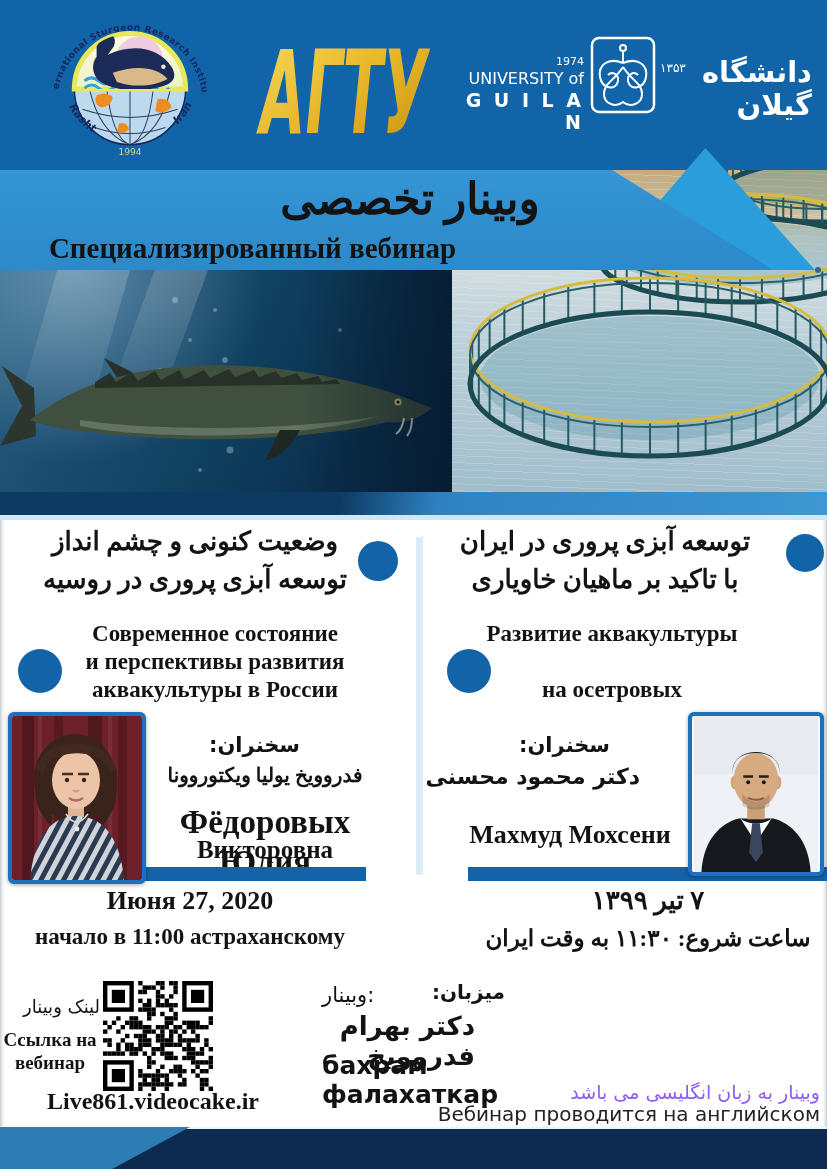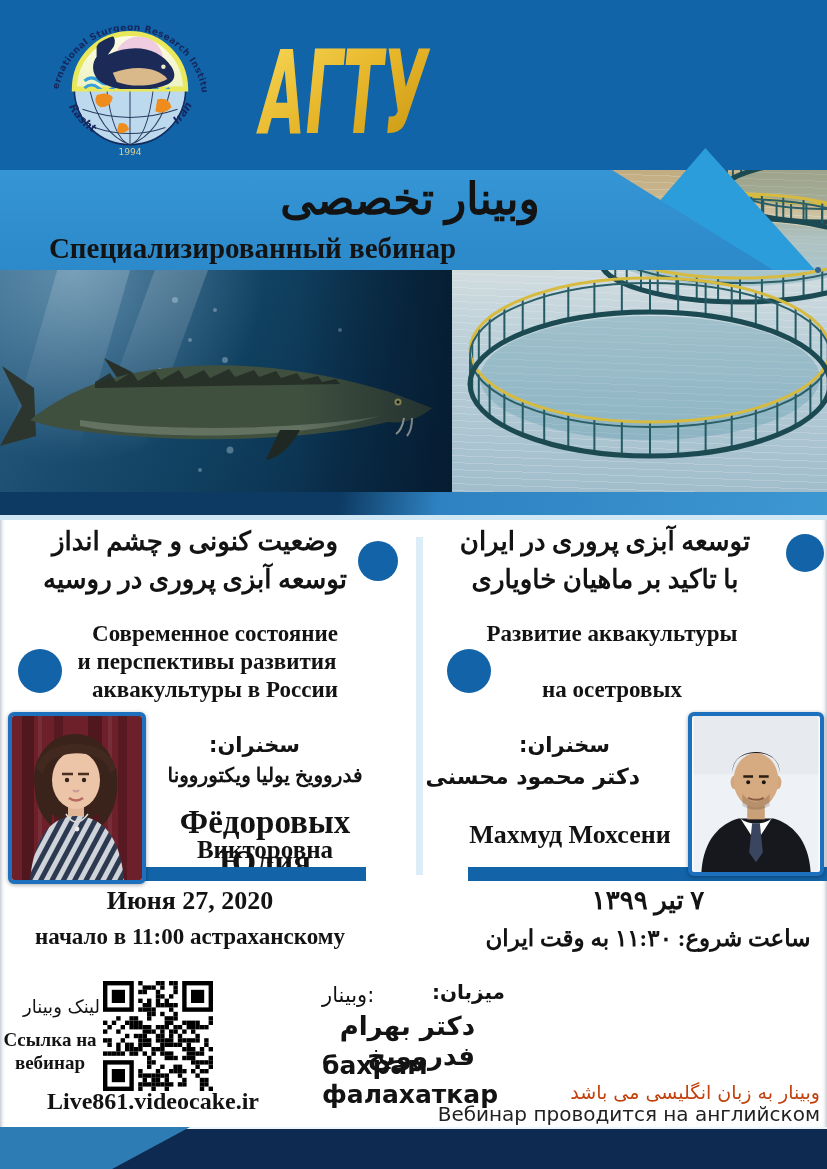--- a/index.html
+++ b/index.html
@@ -102,20 +102,35 @@
     <defs>
       <linearGradient id="gold" x1="0" y1="0" x2="1" y2="1">
         <stop offset="0" stop-color="#f8dc5e"></stop>
           <stop offset="0.5" stop-color="#e7b62a"></stop>
           <stop offset="1" stop-color="#c3920f"></stop>
       </linearGradient>
     </defs>
     <text x="88" y="127" text-anchor="middle" font-size="115" font-weight="bold" font-style="italic" fill="url(#gold)" textLength="168" lengthAdjust="spacingAndGlyphs" font-family="DejaVu Sans, sans-serif">АГТУ</text>
   </svg>
 
+  <div class="abs" style="left:462px;top:30px;width:350px;height:110px">
+    <div class="t r" style="left:0;top:26px;width:122px;color:#fff;font-size:11px">1974</div>
+    <div class="t r" style="left:0;top:40px;width:122px;color:#fff;font-size:16px">UNIVERSITY of</div>
+    <div class="t r b" style="left:0;top:60px;width:122px;color:#fff;font-size:19px;letter-spacing:3px">G U I L A N</div>
+    <svg class="abs" style="left:128px;top:4px;width:66px;height:82px" viewBox="0 0 66 78">
+      <rect x="2" y="2" width="62" height="74" rx="7" fill="none" stroke="#fff" stroke-width="2.5"></rect>
+      <circle cx="33" cy="12" r="3" fill="none" stroke="#fff" stroke-width="2"></circle>
+      <path d="M33,15 v12" stroke="#fff" stroke-width="2" fill="none"></path>
+      <path d="M33,27 C18,21 8,29 10,41 C12,53 26,55 28,45 C29,38 22,35 18,39" stroke="#fff" stroke-width="2" fill="none"></path>
+      <path d="M33,27 C48,21 58,29 56,41 C54,53 40,55 38,45 C37,38 44,35 48,39" stroke="#fff" stroke-width="2" fill="none"></path>
+      <path d="M33,31 C24,45 14,47 14,58 C14,68 26,72 33,66 C40,72 52,68 52,58 C52,47 42,45 33,31" stroke="#fff" stroke-width="2" fill="none"></path>
+    </svg>
+    <div class="t" style="left:198px;top:32px;width:26px;color:#fff;font-size:12px">۱۳۵۳</div>
+    <div class="t b rtl" style="left:216px;top:26px;width:134px;color:#fff;font-size:29px">دانشگاه گیلان</div>
+  </div>
 
   <div class="abs" id="cage-photo">
     <svg id="cage-svg" style="position:absolute;left:0;top:0" width="377" height="335" viewBox="0 0 377 335">
         <ellipse cx="372" cy="16" rx="90" ry="20" fill="rgba(70,140,160,.28)"></ellipse>
         <line x1="472" y1="4" x2="472" y2="22" stroke="#245a63" stroke-width="2"></line>
         <line x1="470.7688340595138" y1="8.693033951206928" x2="470.7688340595138" y2="26.693033951206928" stroke="#245a63" stroke-width="2"></line>
         <line x1="467.10565162951536" y1="13.270509831248422" x2="467.10565162951536" y2="31.27050983124842" stroke="#245a63" stroke-width="2"></line>
         <line x1="461.1006524188368" y1="17.619714992186402" x2="461.1006524188368" y2="35.6197149921864" stroke="#245a63" stroke-width="2"></line>
         <line x1="452.90169943749476" y1="21.633557568774194" x2="452.90169943749476" y2="39.633557568774194" stroke="#245a63" stroke-width="2"></line>
         <line x1="442.71067811865476" y1="25.213203435596427" x2="442.71067811865476" y2="43.21320343559643" stroke="#245a63" stroke-width="2"></line>
@@ -321,21 +336,21 @@
     </svg>
   </div>
   <div class="t b c rtl" style="left:498px;top:886px;width:300px;font-size:26px">۷ تیر ۱۳۹۹</div>
   <div class="t b c rtl" style="left:478px;top:926px;width:340px;font-size:23px">ساعت شروع: ۱۱:۳۰ به وقت ایران</div>
 
   <div class="dot" style="left:358px;top:541px;width:40px;height:40px"></div>
   <div class="t b c rtl" style="left:25px;top:527px;width:340px;font-size:26px">وضعیت کنونی و چشم انداز</div>
   <div class="t b c rtl" style="left:25px;top:565px;width:340px;font-size:26px">توسعه آبزی پروری در روسیه</div>
   <div class="dot" style="left:18px;top:649px;width:44px;height:44px"></div>
   <div class="t b c" style="left:60px;top:620px;width:310px;font-size:23px;line-height:28px">Современное состояние</div>
-  <div class="t b c" style="left:52px;top:648px;width:310px;font-size:23px;line-height:28px">и перспективы развития</div>
+  <div class="t b c" style="left:60px;top:648px;width:310px;font-size:23px;line-height:28px">и перспективы развития</div>
   <div class="t b c" style="left:60px;top:676px;width:310px;font-size:23px;line-height:28px">аквакультуры в России</div>
   <div class="t b r rtl" style="left:110px;top:733px;width:190px;font-size:21px">سخنران:</div>
   <div class="t b c rtl" style="left:150px;top:764px;width:230px;font-size:20px">فدروویخ یولیا ویکتوروونا</div>
   <div class="t b c" style="left:150px;top:802px;width:230px;font-size:33px;line-height:40px">Фёдоровых Юлия</div>
   <div class="t b c" style="left:150px;top:834px;width:230px;font-size:25px;line-height:32px">Викторовна</div>
   <div class="bar" style="left:10px;top:867px;width:356px;height:14px"></div>
   <div class="pframe" style="left:8px;top:712px;width:130px;height:164px">
     <svg width="130" height="164" viewBox="0 0 130 164">
       <defs>
         <pattern id="stripes" width="10" height="10" patternUnits="userSpaceOnUse" patternTransform="rotate(28)">
@@ -600,18 +615,18 @@
         <rect x="4.4" y="83.60000000000001" width="22" height="22" fill="#fff"></rect>
         <rect x="8.8" y="88" width="13.200000000000001" height="13.200000000000001" fill="#000"></rect>
       </svg></div>
   <div class="t b c" style="left:23px;top:1088px;width:260px;font-size:24px">Live861.videocake.ir</div>
 
   <div class="t" style="left:322px;top:983px;width:120px;font-size:21px">وبینار:</div>
   <div class="t b r rtl" style="left:400px;top:981px;width:105px;font-size:20px">میزبان:</div>
   <div class="t b r rtl" style="left:245px;top:1012px;width:230px;font-size:26px">دکتر بهرام فدروویخ</div>
   <div class="t b" style="left:322px;top:1052px;width:260px;font-size:25px">бахрам фалахаткар</div>
 
-  <div class="t r rtl" style="left:420px;top:1082px;width:400px;font-size:19px;color:#c2410c">وبینار به زبان انگلیسی می باشد</div>
+  <div class="t r rtl" style="left:420px;top:1082px;width:400px;font-size:19px;color:#8b5cf6">وبینار به زبان انگلیسی می باشد</div>
   <div class="t r" style="left:420px;top:1103px;width:400px;font-size:20px;color:#222">Вебинар проводится на английском языке</div>
 
   <div class="abs" id="footer-bar"></div>
   <div class="abs" id="footer-accent-shape"></div>
 </div>
 
 </body></html>

